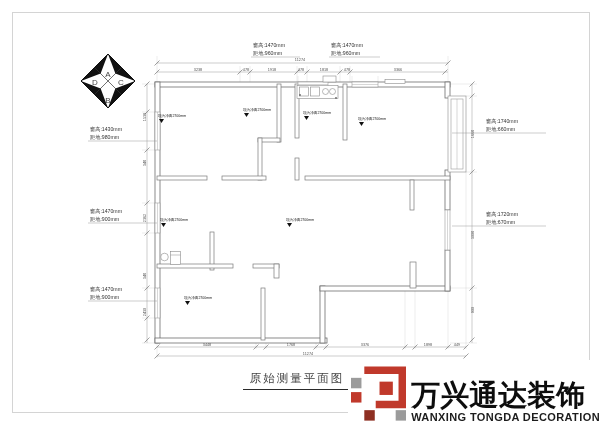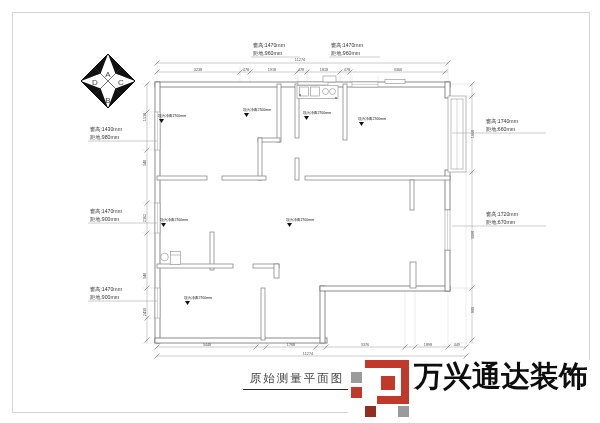--- a/index.html
+++ b/index.html
@@ -8,21 +8,21 @@
     font-family:"Liberation Sans",sans-serif;
   }
   .sheet-border{
     position:absolute;left:12px;top:12px;width:576px;height:399px;
     border:1px solid #d4d4d4;pointer-events:none;
   }
   svg.plan{position:absolute;left:0;top:0;}
   
   .logo{
     position:absolute;left:348px;top:360px;width:252px;height:63px;
-    background:#fff;display:flex;align-items:flex-start;gap:5px;padding-left:3px;box-sizing:border-box;
+    background:#fff;display:flex;align-items:flex-end;gap:5px;padding-left:3px;box-sizing:border-box;
   }
   .logo-text{display:flex;flex-direction:column;margin-top:1px;}
   .logo-cn{
     font-size:29px;font-weight:900;color:#0d0d0d;line-height:1.05;letter-spacing:0px;
     font-family:"Liberation Sans",sans-serif;white-space:nowrap;
   }
   .logo-en{
     font-size:11px;font-weight:bold;color:#1c1c1c;letter-spacing:0.4px;
     margin-top:1px;white-space:nowrap;
   }
@@ -239,14 +239,15 @@
   <svg width="58" height="58" viewBox="0 0 58 58">
     <rect x="0" y="12" width="11" height="11" fill="#9b9b9b"></rect>
     <rect x="0" y="27" width="11" height="11" fill="#c0392b"></rect>
     <path d="M14,0 H58 V44 H26 V36 H50 V8 H14 Z" fill="#c0392b"></path>
     <rect x="30" y="16" width="14" height="14" fill="#c0392b"></rect>
     <rect x="14" y="46" width="11" height="11" fill="#8e2f22"></rect>
     <rect x="47" y="46" width="11" height="11" fill="#9b9b9b"></rect>
   </svg>
   <div class="logo-text">
     <div class="logo-cn">万兴通达装饰</div>
+    <div class="logo-en">WANXING TONGDA DECORATION</div>
   </div>
 </div>
 
 </body></html>

